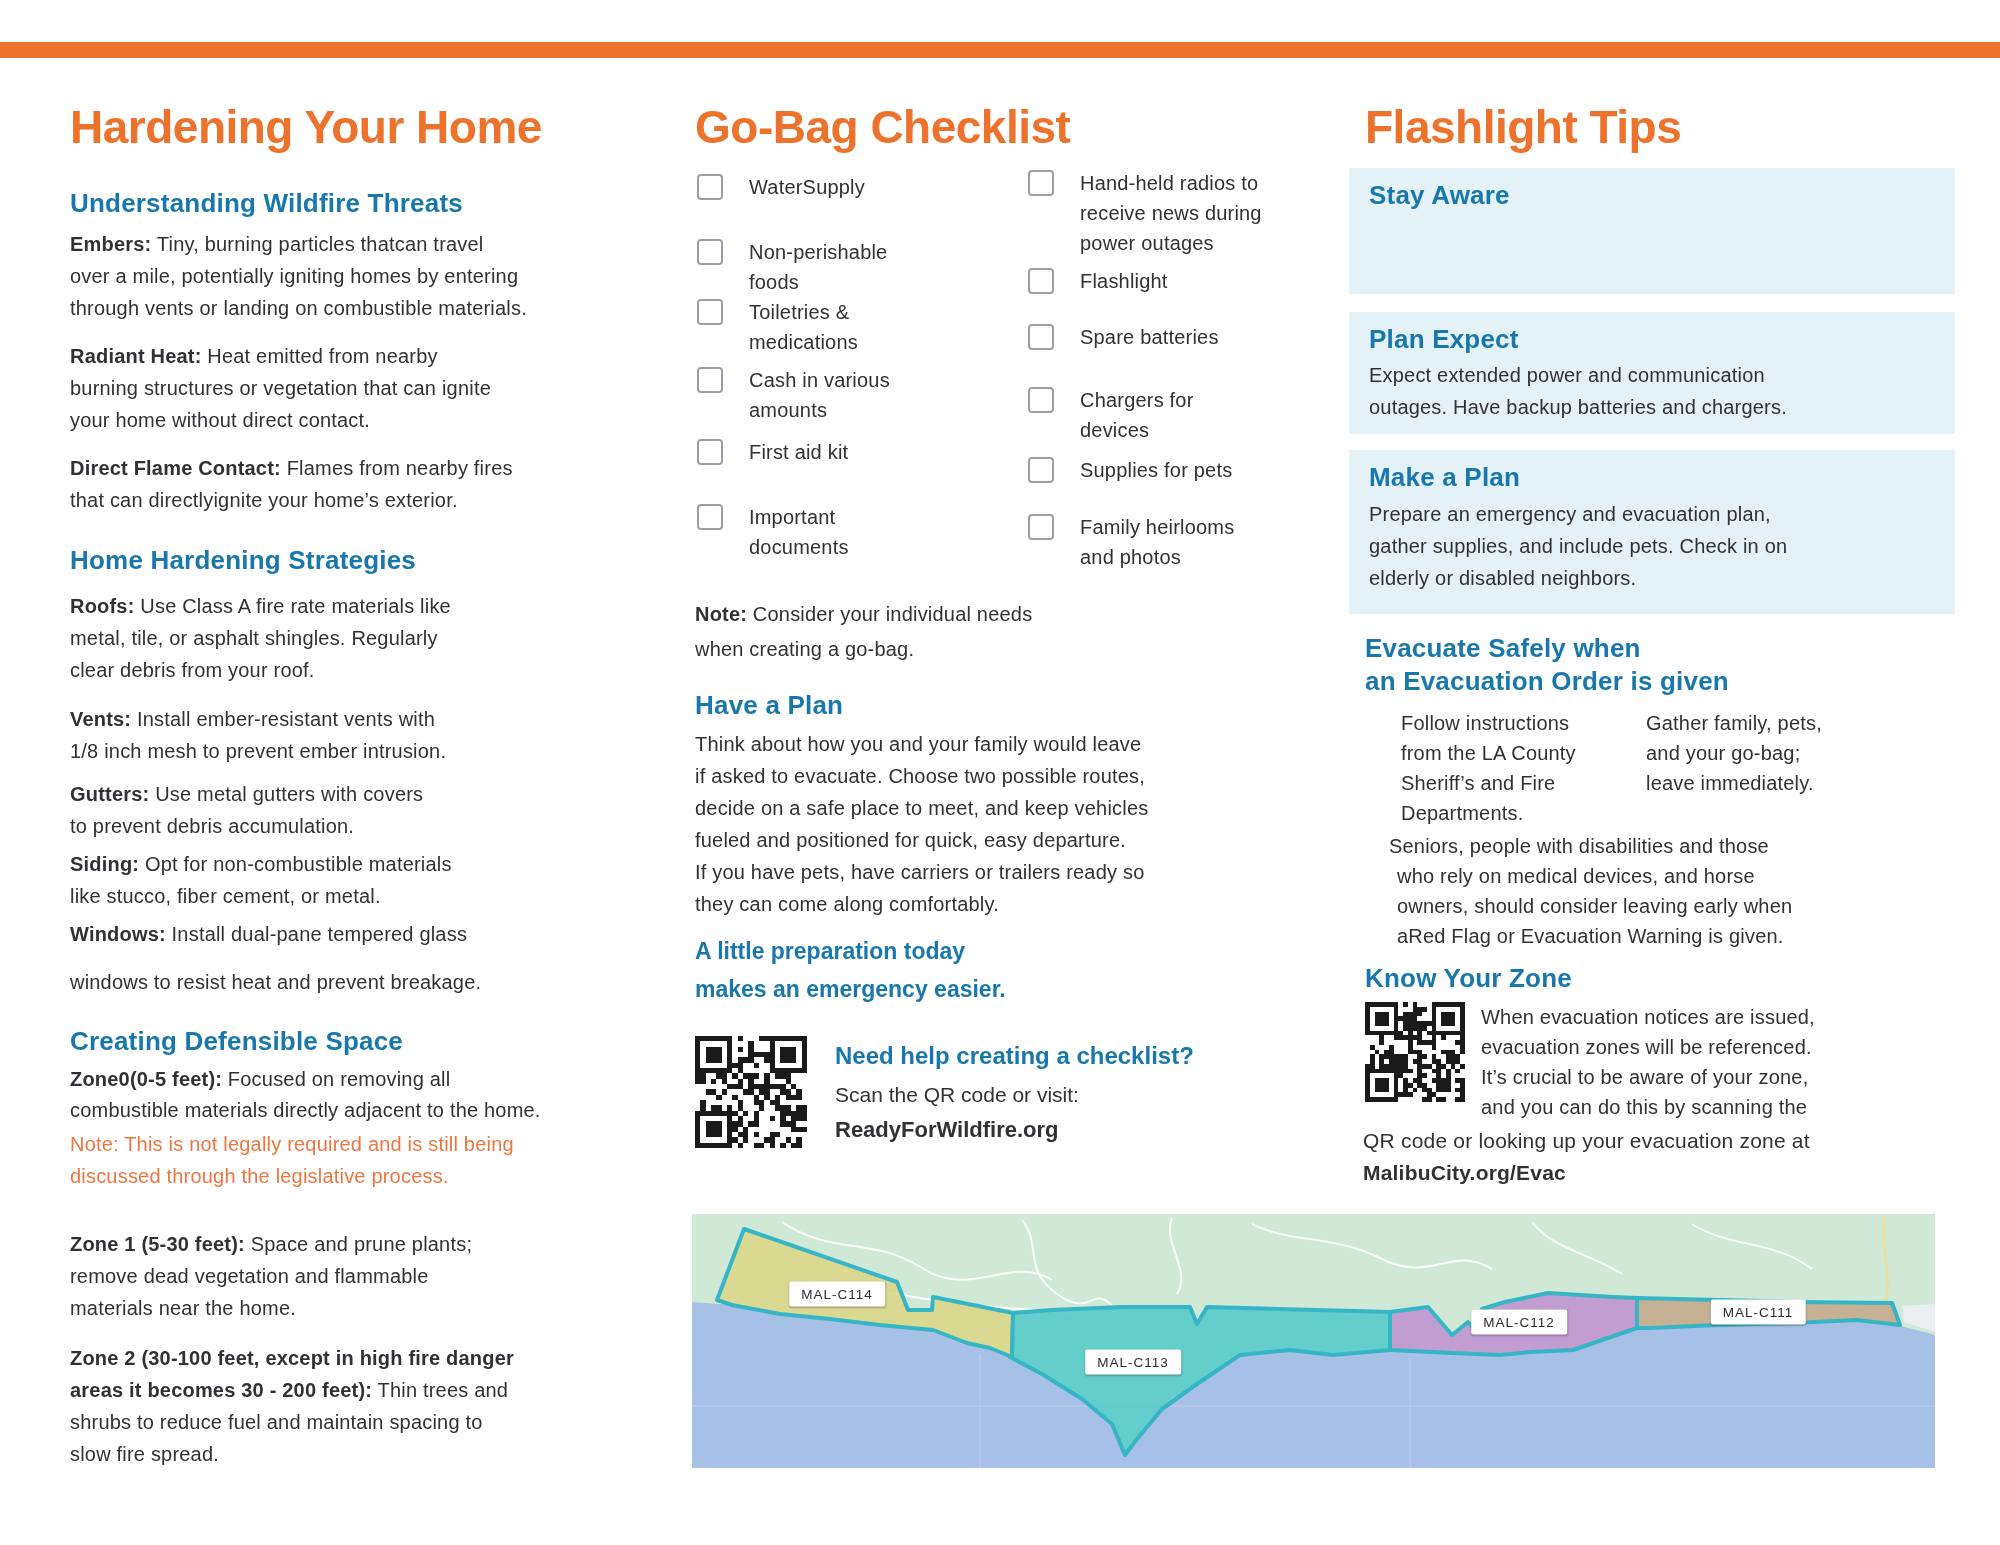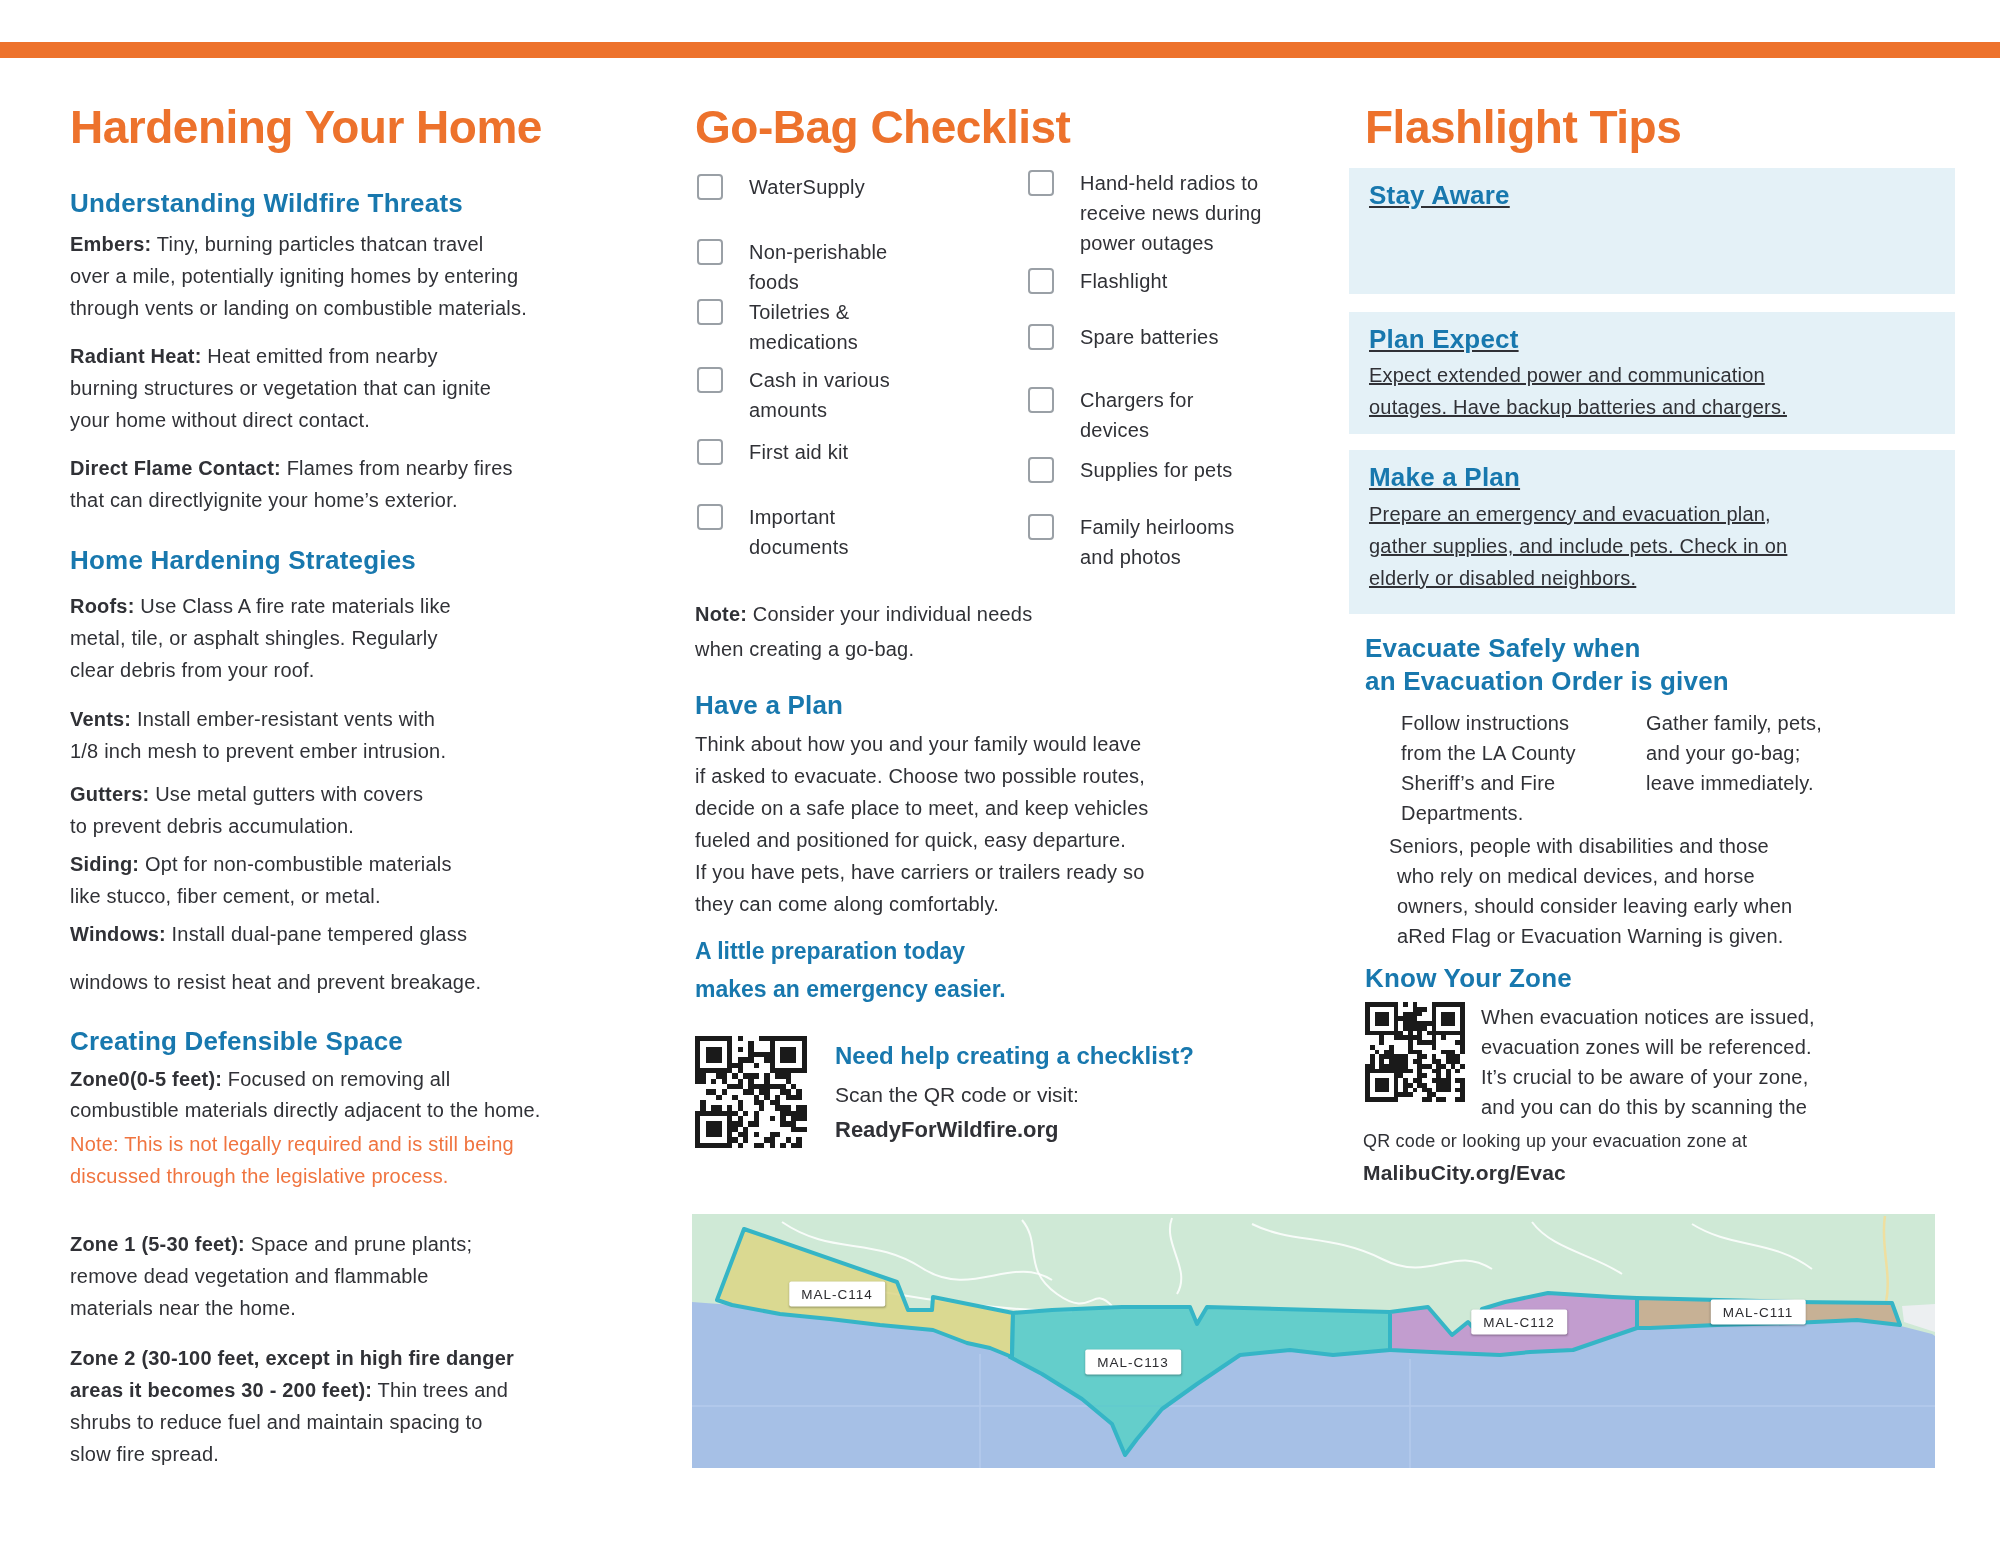--- a/index.html
+++ b/index.html
@@ -28,21 +28,21 @@
   .chk-box{flex:0 0 auto;width:26px;height:26px;border:2px solid #9AA0A6;border-radius:4px;background:#fff;margin-top:2px;}
   .chk-label{font-size:20px;line-height:30px;letter-spacing:0.2px;}
   .callout{font-size:23px;line-height:38px;font-weight:bold;color:var(--headingBlue);}
   .qr-row{position:absolute;display:flex;gap:28px;align-items:flex-end;}
   .qr{background:#fff;}
   .qr svg{display:block;}
   .qr-h{font-size:24px;font-weight:bold;color:var(--headingBlue);margin-bottom:8px;}
   .qr-line{font-size:21px;line-height:34px;}
   .qr-link{font-size:22px;font-weight:bold;line-height:36px;}
   
-  .tipbox{position:absolute;left:0;width:100%;background:var(--boxBg);padding:12px 20px;text-decoration:underline;}
+  .tipbox{position:absolute;left:0;width:100%;background:var(--boxBg);padding:12px 20px;}
   .tipbox .h{margin-bottom:12px;}
   .two-col{position:absolute;}
   .seniors{font-size:20px;line-height:30px;letter-spacing:0.2px;}
   .kyz-wrap{text-align:justify;}
   
   .map{position:absolute;left:692px;top:1214px;width:1243px;height:254px;}
   .map svg{position:absolute;left:0;top:0;}
   .map-label{position:absolute;transform:translate(-50%,-50%);background:#fff;color:#2C2C30;
     font-size:13.5px;letter-spacing:1px;padding:5px 12px;border-radius:2px;box-shadow:0 1px 2px rgba(0,0,0,.25);white-space:nowrap;}
   .land{fill:var(--land);} .oceanp{fill:var(--ocean);}
@@ -532,21 +532,21 @@
           <rect x="15" y="20" width="1" height="1"></rect>
           <rect x="16" y="20" width="1" height="1"></rect>
           <rect x="19" y="20" width="1" height="1"></rect>
           <rect x="20" y="20" width="1" height="1"></rect>
         </svg>
       </div>
     <div class="blk seniors pre kyz-wrap" style="top:1002px;left:132px;width:462px">When evacuation notices are issued,
 evacuation zones will be referenced.
 It’s crucial to be aware of your zone,
 and you can do this by scanning the</div>
-    <div class="blk seniors" style="top:1126px;left:14px;font-size:18px">QR code or looking up your evacuation zone at</div>
+    <div class="blk seniors" style="top:1126px;left:14px;font-size:21px">QR code or looking up your evacuation zone at</div>
     <div class="blk seniors lead" style="top:1158px;left:14px;font-size:21px">MalibuCity.org/Evac</div>
   </div>
 
   <div class="map">
     <svg width="1243" height="254" viewBox="0 0 1243 254">
       <rect class="land" x="0" y="0" width="1243" height="254"></rect>
 
       <path class="road" d="M90,8 C140,42 180,22 230,54 S320,40 360,66"></path>
       <path class="road" d="M330,6 C350,30 330,55 365,80 S400,70 420,92"></path>
       <path class="road" d="M480,4 C470,30 500,55 485,80"></path>

